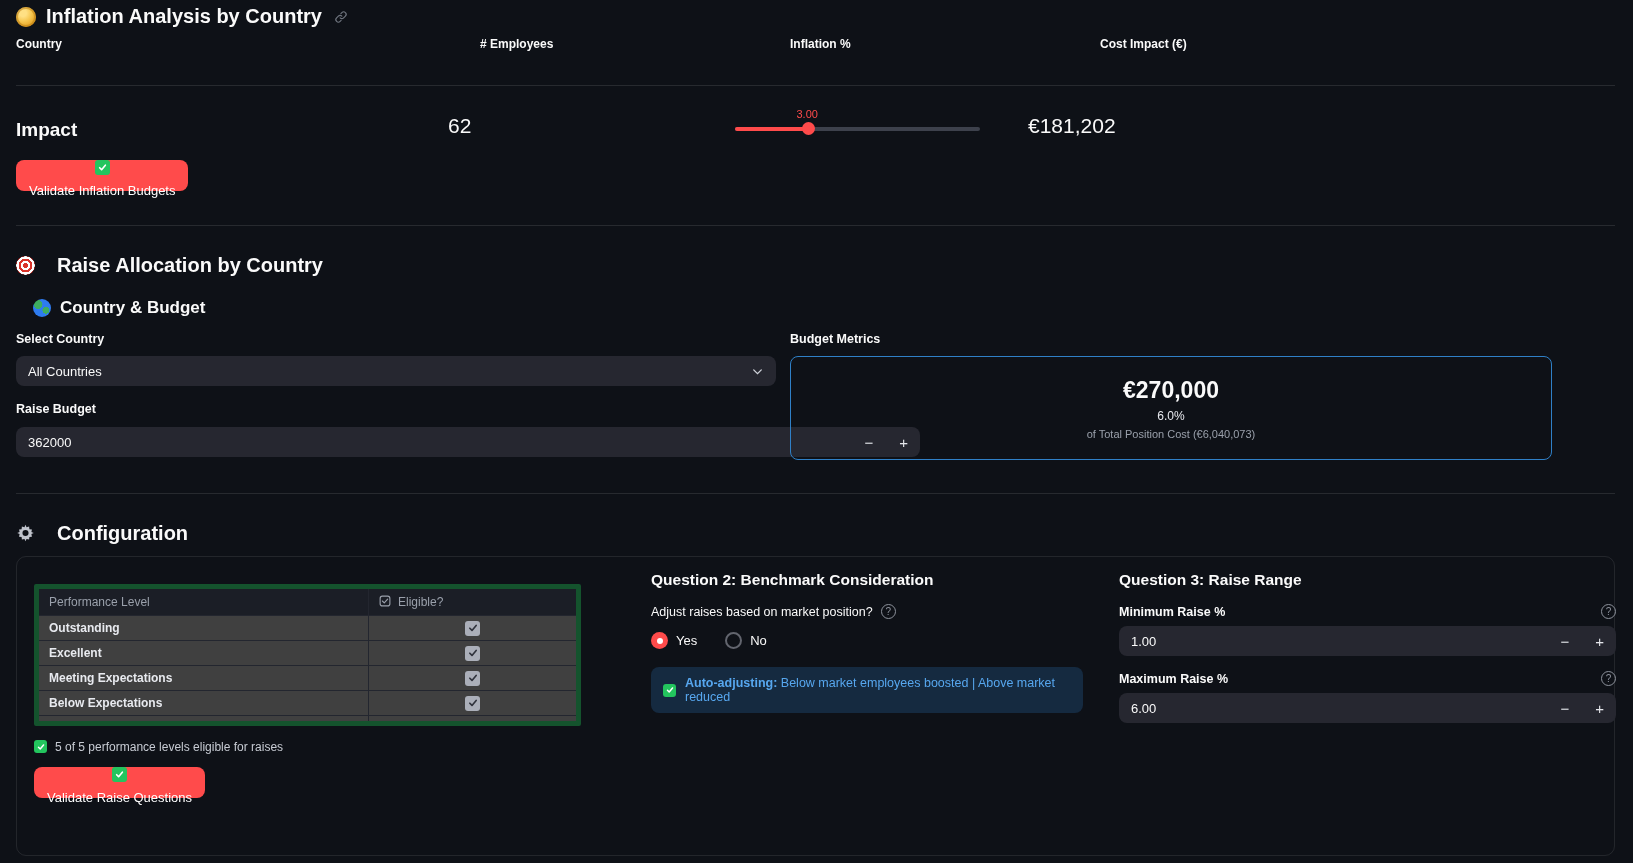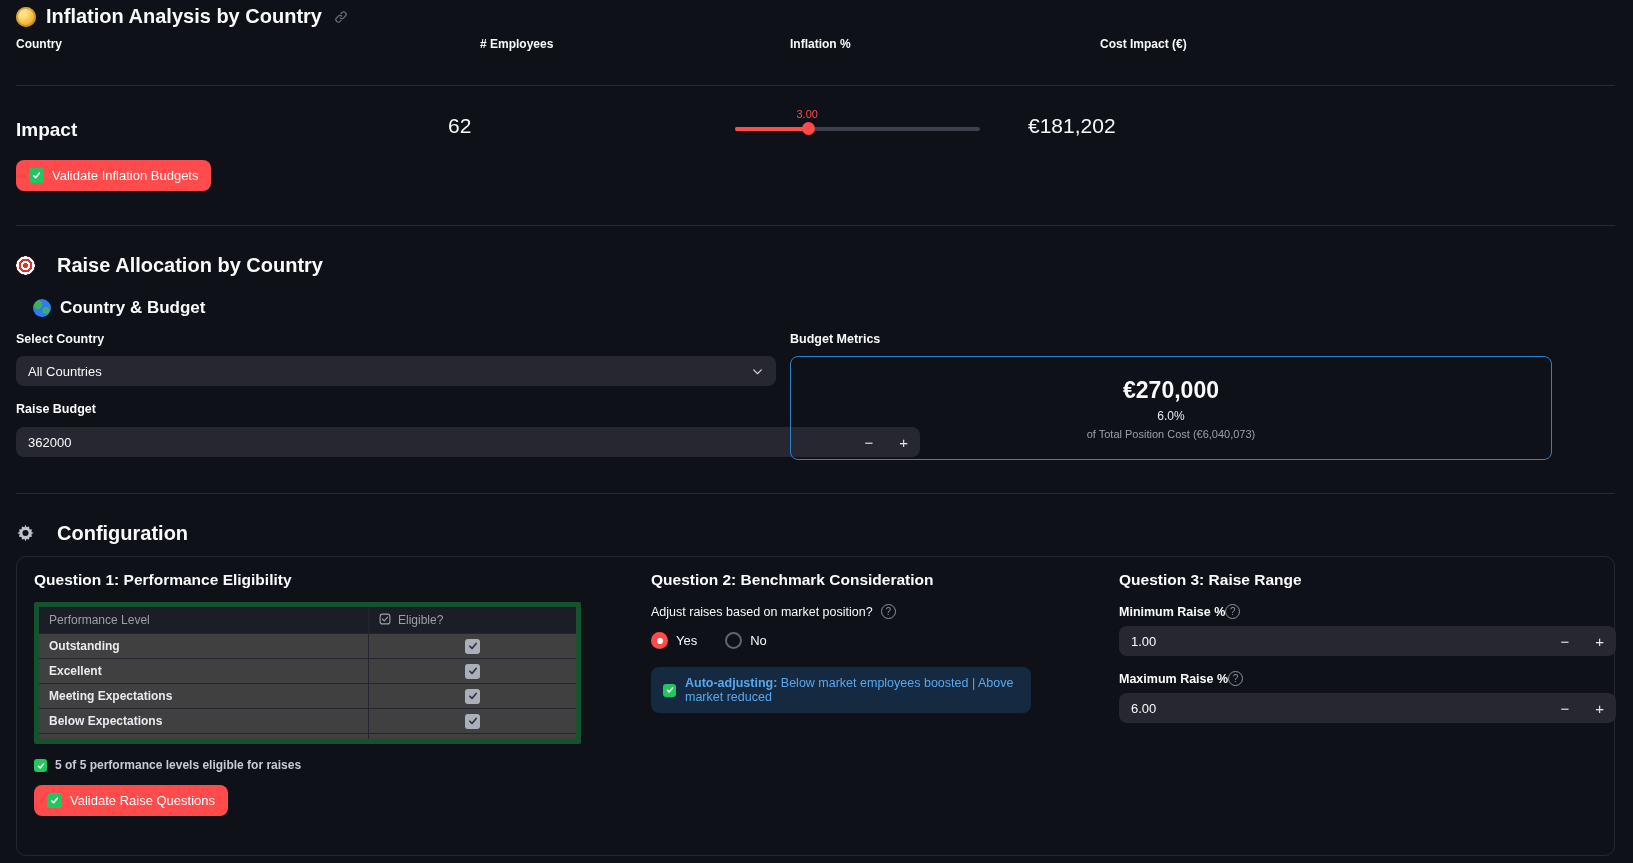--- a/index.html
+++ b/index.html
@@ -30,21 +30,21 @@
   .big-num{font-size:21px;font-weight:400;}
 
   .slider{left:735px;top:121px;width:245px;height:16px;cursor:pointer;}
   .slider-value{position:absolute;top:-13px;left:calc(30% - 12px);font-size:11px;color:var(--accent-red);}
   .slider-track{position:absolute;top:6px;left:0;width:100%;height:4px;border-radius:2px;background:#3d414c;}
   .slider-fill{width:30%;height:100%;border-radius:2px;background:var(--accent-red);}
   .slider-thumb{position:absolute;top:1px;left:calc(30% - 7px);width:13px;height:13px;border-radius:50%;background:var(--accent-red);}
 
   .btn{display:inline-flex;align-items:center;gap:8px;height:31px;padding:0 13px;
     background:var(--accent-red);color:#fff;border:none;border-radius:8px;
-    font-family:inherit;font-size:13px;font-weight:500;cursor:pointer;}
+    font-family:inherit;font-size:13px;font-weight:500;cursor:pointer;flex-direction:column;}
   .check-ico{width:15px;height:15px;border-radius:3px;background:var(--accent-green);
     display:inline-flex;align-items:center;justify-content:center;flex:none;}
   .check-ico.small{width:13px;height:13px;}
 
   .section-title{gap:22px;font-size:20px;font-weight:700;}
   .sub-title{gap:9px;font-size:17px;font-weight:700;padding-left:17px;}
   .target{width:19px;height:19px;border-radius:50%;flex:none;
     background:radial-gradient(circle,#d9342b 0 17%,#fff 17% 34%,#d9342b 34% 51%,#fff 51% 68%,#d9342b 68% 100%);}
   .globe{width:18px;height:18px;border-radius:50%;flex:none;
     background:radial-gradient(circle at 28% 30%,#3fae5f 0 24%,rgba(0,0,0,0) 25%),
@@ -76,37 +76,37 @@
   .pe-header{height:27px;background:#1b1e26;}
   .pe-cell-level{width:330px;padding:0 10px;display:flex;align-items:center;gap:7px;
     font-size:12px;border-right:1px solid #23262f;}
   .pe-header .pe-cell-level{color:#9aa0ab;font-weight:400;}
   .pe-row:not(.pe-header) .pe-cell-level{font-weight:600;color:#e8eaef;}
   .pe-cell-check{flex:1;display:flex;align-items:center;justify-content:center;}
   .pe-header .pe-cell-check{justify-content:flex-start;padding:0 10px;gap:7px;color:#9aa0ab;font-size:12px;}
   .cb{width:15px;height:15px;border-radius:3px;background:#abafb9;
     display:flex;align-items:center;justify-content:center;cursor:pointer;}
 
-  .summary{margin-top:14px;display:flex;align-items:flex-end;gap:8px;font-size:12px;color:#c7cbd3;font-weight:bold;}
+  .summary{margin-top:14px;display:flex;align-items:flex-start;gap:8px;font-size:12px;color:#c7cbd3;}
   .q1-btn{margin-top:13px;}
 
   .q-line{margin-top:15px;display:flex;align-items:center;gap:8px;font-size:12.5px;}
   .help-ico{width:15px;height:15px;border-radius:50%;border:1px solid #8d929c;color:#8d929c;
     font-size:10px;display:inline-flex;align-items:center;justify-content:center;flex:none;cursor:pointer;}
   .radio-group{margin-top:13px;display:flex;gap:28px;}
   .radio-opt{display:flex;align-items:center;gap:8px;font-size:13px;cursor:pointer;}
   .radio-on{width:17px;height:17px;border-radius:50%;background:var(--accent-red);position:relative;flex:none;}
   .radio-on::after{content:"";position:absolute;inset:5.5px;border-radius:50%;background:#fff;}
   .radio-off{width:17px;height:17px;border-radius:50%;border:2px solid #62656e;flex:none;}
 
-  .info-box{margin-top:18px;width:380px;background:#152a40;border-radius:8px;
+  .info-box{margin-top:18px;width:432px;background:#152a40;border-radius:8px;
     padding:9px 12px;display:flex;align-items:center;gap:9px;font-size:12.5px;color:var(--info-blue);}
   .info-bold{font-weight:700;}
 
-  .label-row{margin-top:15px;display:flex;align-items:center;}
+  .label-row{margin-top:15px;display:flex;align-items:center;justify-content:space-between;}
   .label-row + .field{margin-top:7px;}
 </style>
 </head>
 <body>
 
 <div class="abs row page-title-row">
   <span class="coin"></span>
   <h1 class="page-title">Inflation Analysis by Country</h1>
   <span class="link-ico">
     <svg width="14" height="14" viewBox="0 0 24 24" fill="none" stroke="#878d98" stroke-width="2" stroke-linecap="round">
@@ -191,21 +191,20 @@
         <path fill="#c0c4cc" d="M10 .8l1.1 2.5 2.7-.6.3 2.7 2.7.3-.6 2.7L18.7 9.5l-2.5 1.1.6 2.7-2.7.3-.3 2.7-2.7-.6L10 18.2l-1.1-2.5-2.7.6-.3-2.7-2.7-.3.6-2.7L1.3 9.5l2.5-1.1-.6-2.7 2.7-.3.3-2.7 2.7.6z"></path>
         <circle cx="10" cy="9.5" r="3.2" fill="#0e1117"></circle>
       </svg>
   </span>
   <span>Configuration</span>
 </div>
 
 <div class="abs config-panel">
 
   <div class="q-col" style="left:17px;width:570px">
-    <h3 class="q-title">Question 1: Performance Eligibility</h3>
     <div class="pe-table">
       <div class="pe-row pe-header">
         <div class="pe-cell-level">
           <span>Performance Level</span>
         </div>
         <div class="pe-cell-check">
           <span>
             <svg width="12" height="12" viewBox="0 0 16 16">
                 <rect x="1.5" y="1.5" width="13" height="13" rx="3" fill="none" stroke="#9aa0ab" stroke-width="1.5"></rect>
                 <path d="M4.5 8l2.5 2.5 4.5-5" stroke="#9aa0ab" stroke-width="1.5" fill="none" stroke-linecap="round" stroke-linejoin="round"></path>

